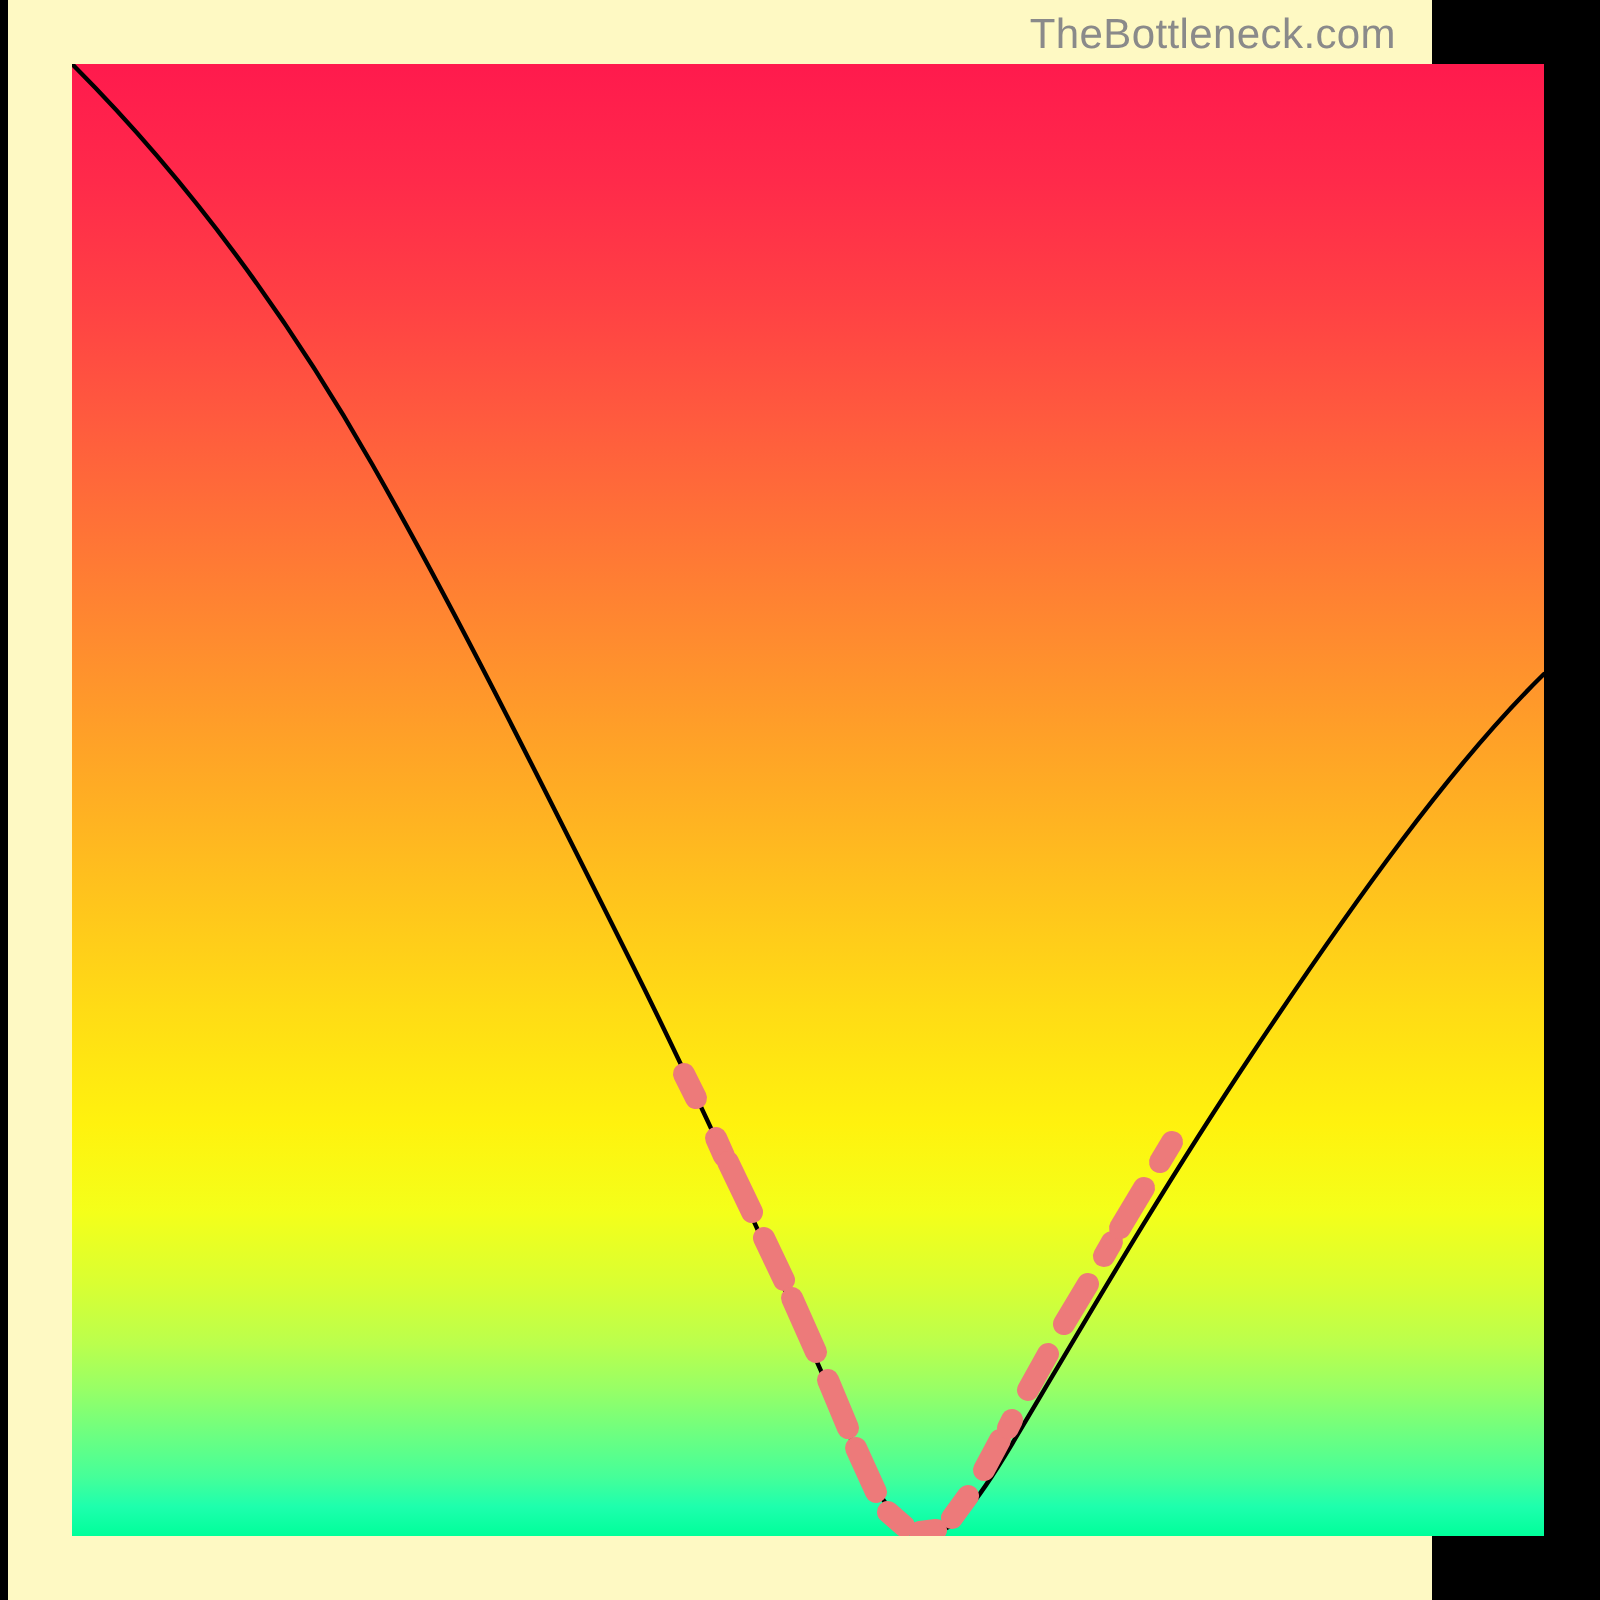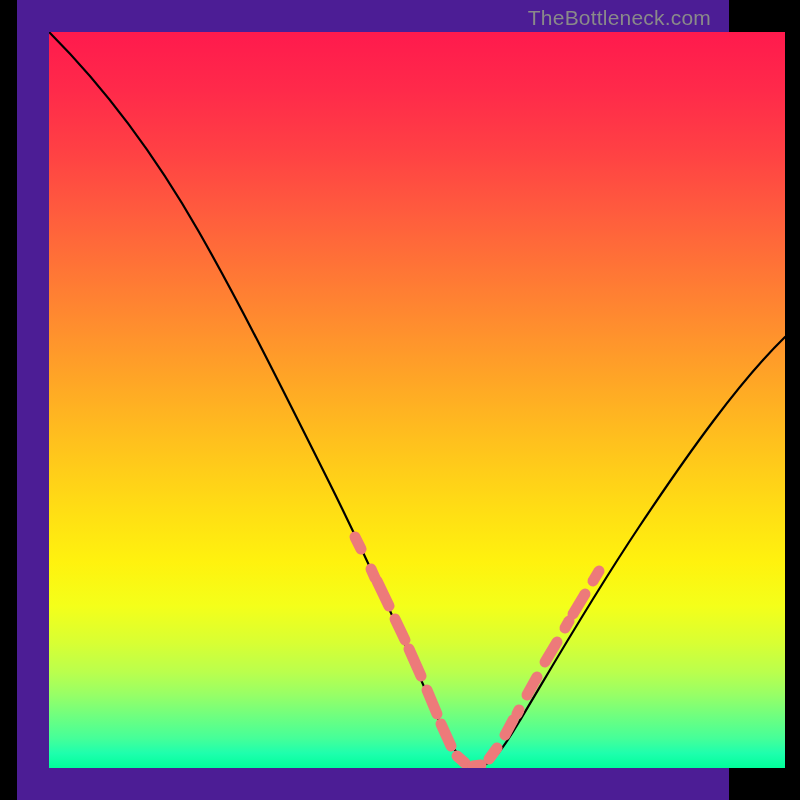--- a/index.html
+++ b/index.html
@@ -7,24 +7,24 @@
     padding: 0;
     width: 800px;
     height: 800px;
     overflow: hidden;
     background: #000;
     font-family: Arial, Helvetica, sans-serif;
   }
   .frame {
     position: absolute;
     top: 0;
-    left: 17px;
+    left: 4px;
     width: 712px;
     height: 800px;
-    background: #4c1d95;
+    background: #fef9c3;
   }
   .plot-area {
     position: absolute;
     top: 32px;
     left: 32px;
     width: 736px;
     height: 736px;
     overflow: hidden;
   }
   .gradient {

